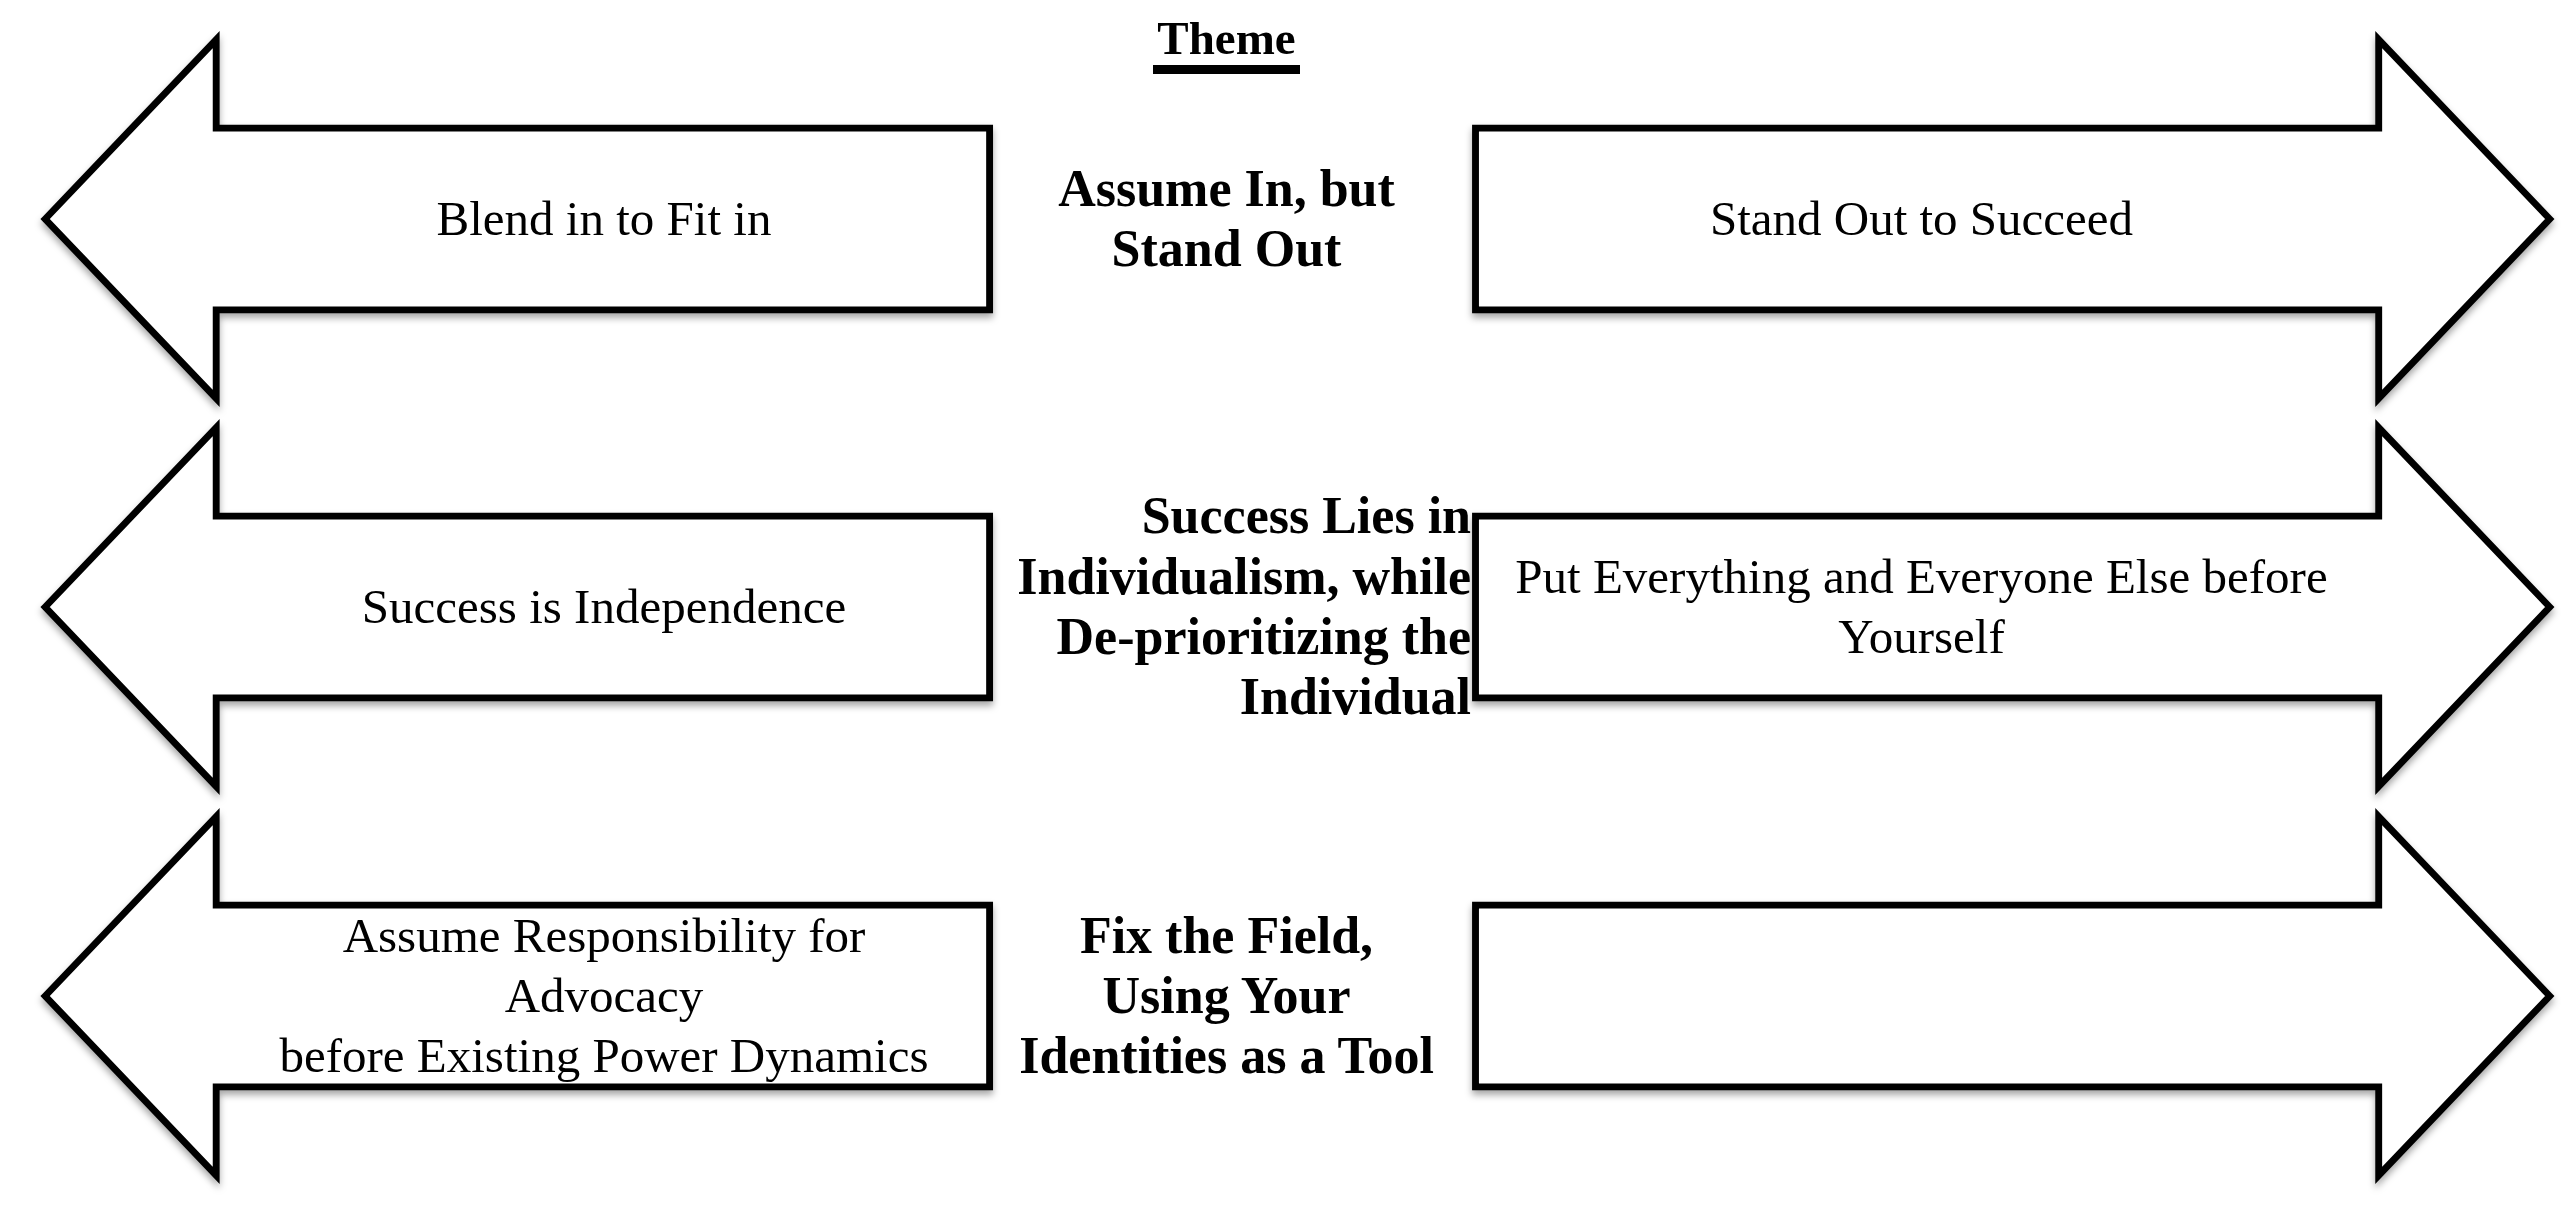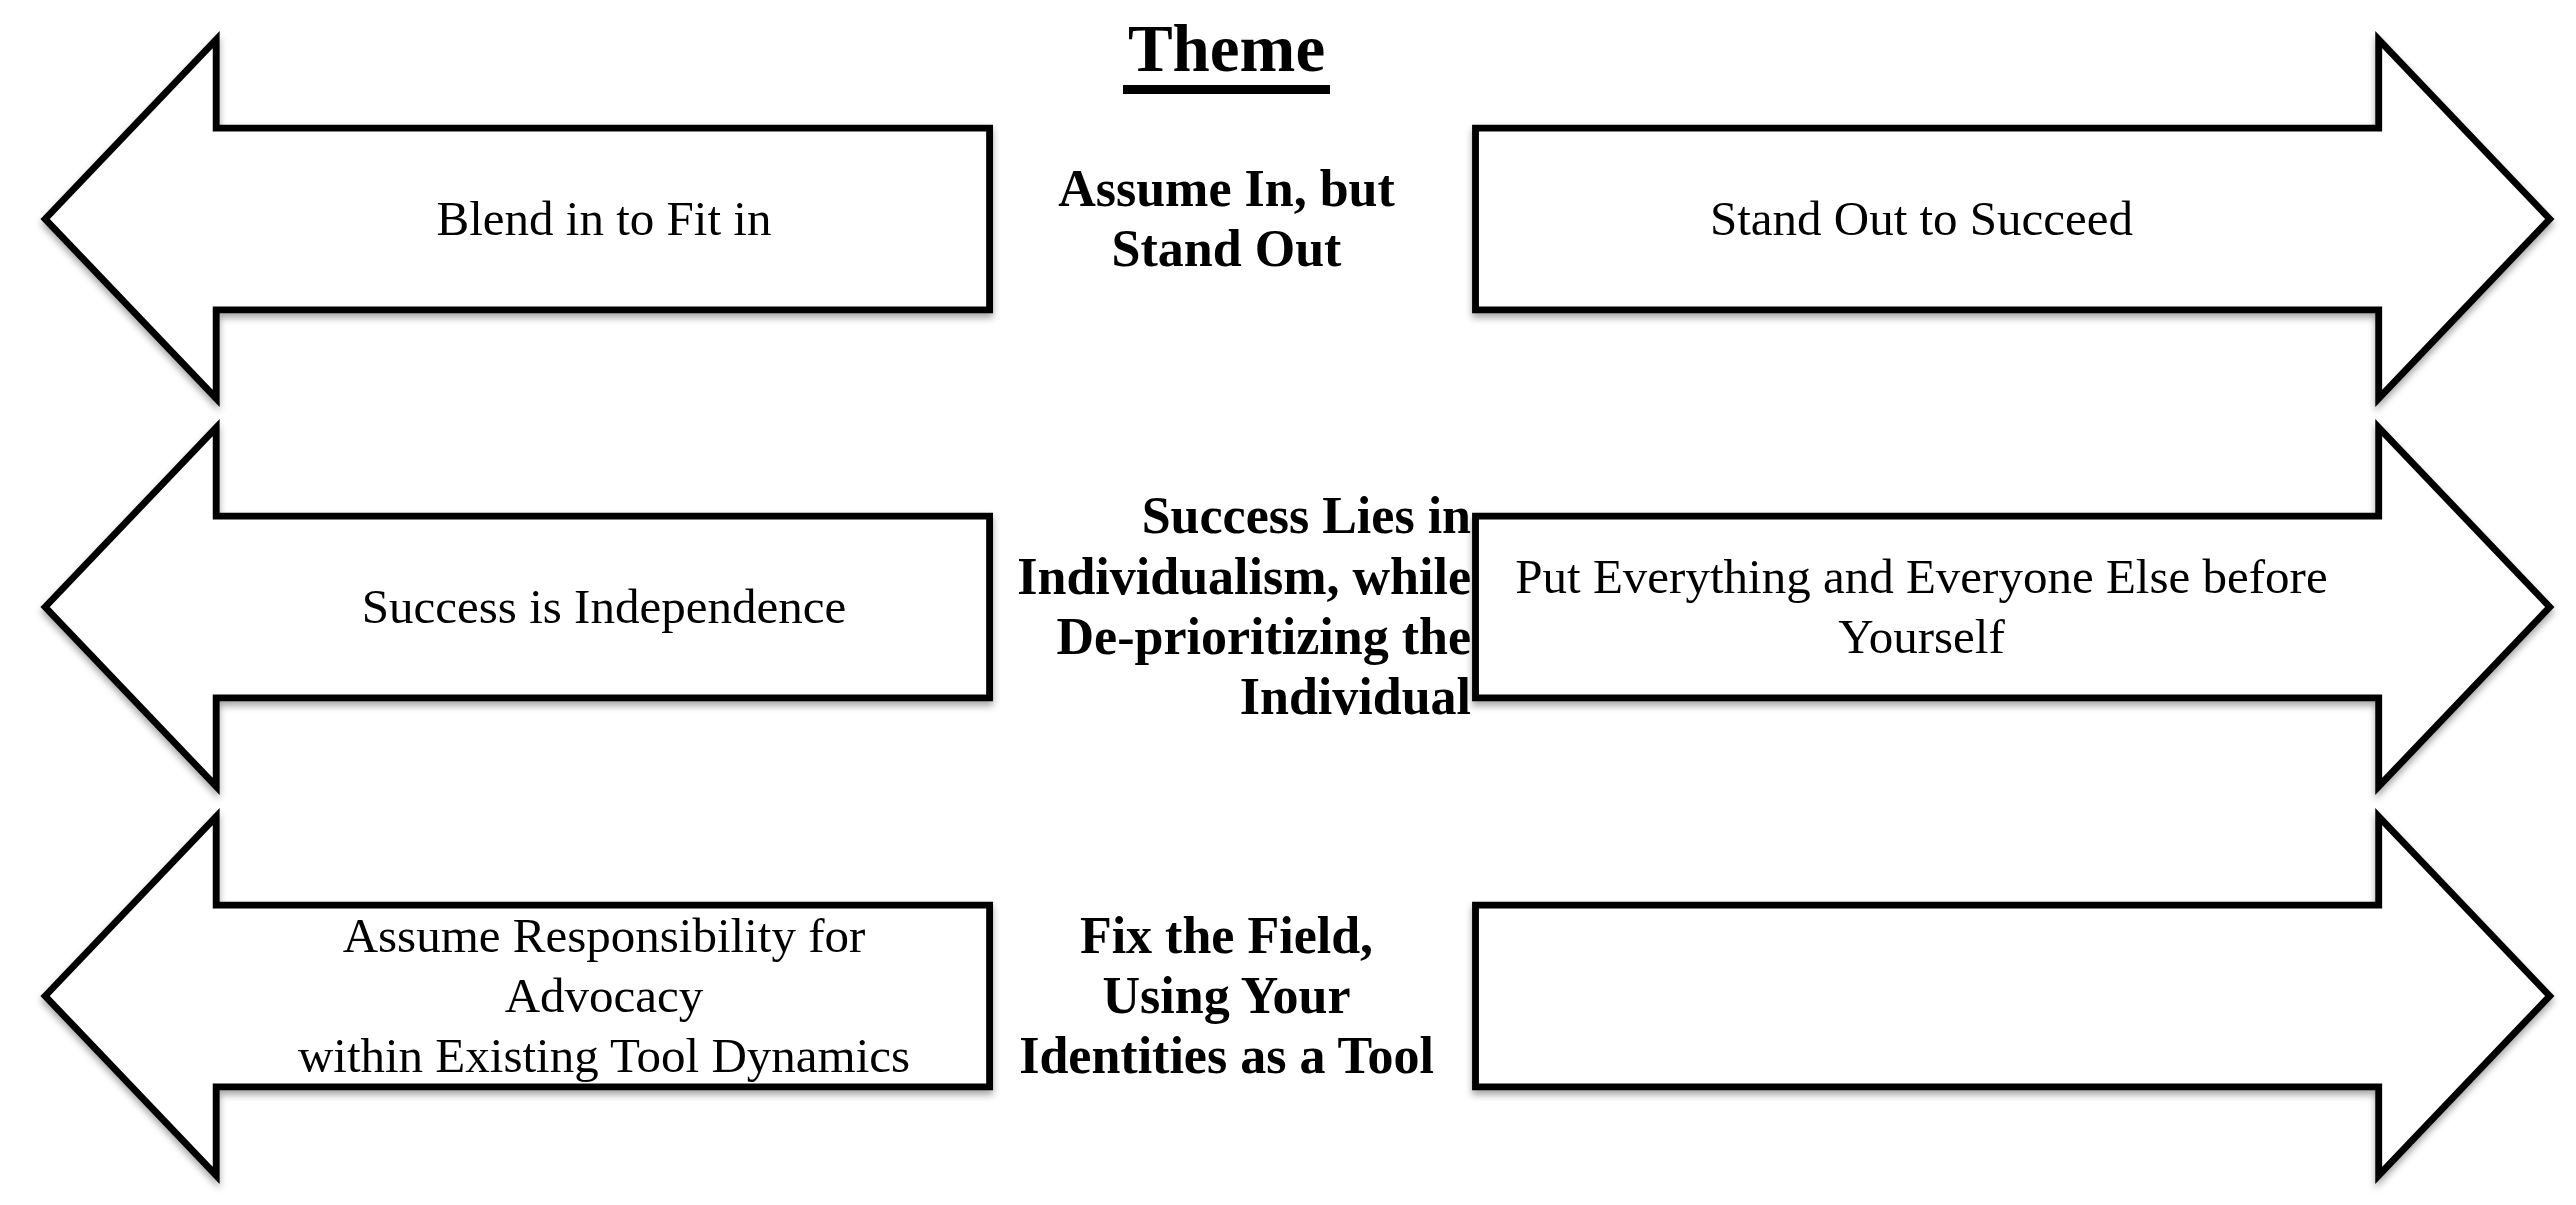--- a/index.html
+++ b/index.html
@@ -4,21 +4,21 @@
 <style>
   html,body{margin:0;padding:0;background:#ffffff;}
   body{
     width:2576px;height:1205px;position:relative;overflow:hidden;
     font-family:"Liberation Serif","DejaVu Serif",serif;color:#000000;
   }
   .canvas{position:absolute;inset:0;background:#ffffff;}
 
   .title-wrap{
     position:absolute;left:982px;top:15.3px;width:489px;
-    text-align:center;font-size:67px;font-weight:bold;line-height:1;
+    text-align:center;font-size:47px;font-weight:bold;line-height:1;
   }
   .title-wrap .underlined{
     display:inline-block;border-bottom:9.2px solid #000;padding:0 4.6px 3.1px 4.6px;
   }
 
   .arrow{position:absolute;height:368px;}
   .arrow svg{position:absolute;left:0;top:0;width:100%;height:100%;overflow:visible;}
   .arrow polygon{
     fill:#ffffff;stroke:#000000;stroke-width:9;stroke-linejoin:miter;
     filter:drop-shadow(0px 6px 5px rgba(0,0,0,0.35));
@@ -100,21 +100,21 @@
         <div>Yourself</div>
       </div>
   </div>
 
   <div class="arrow arrow-left row-3">
     <svg viewBox="0 0 1248 482">
       <polygon points="6,241 230,6 230,122 1243,122 1243,360 230,360 230,476"></polygon>
     </svg>
     <div class="arrow-text">
         <div>Assume Responsibility for Advocacy</div>
-        <div>within Existing Tool Dynamics</div>
+        <div>before Existing Power Dynamics</div>
       </div>
   </div>
 
   <div class="theme-label row-3">
       <div>Fix the Field,</div>
       <div>Using Your</div>
       <div>Identities as a Tool</div>
     </div>
 
   <div class="arrow arrow-right row-3">

